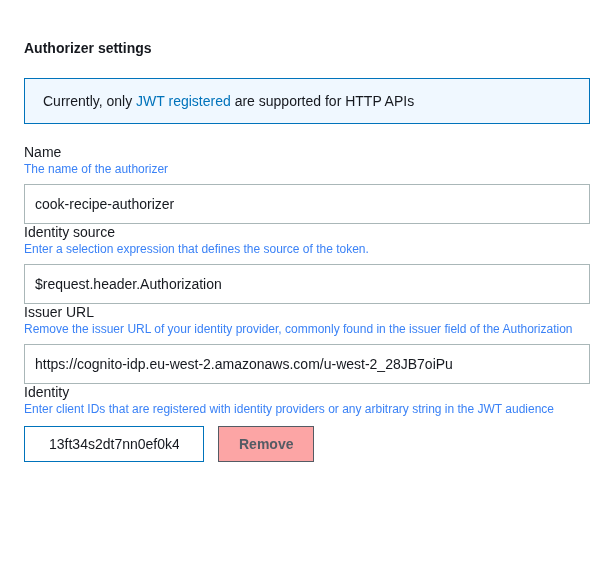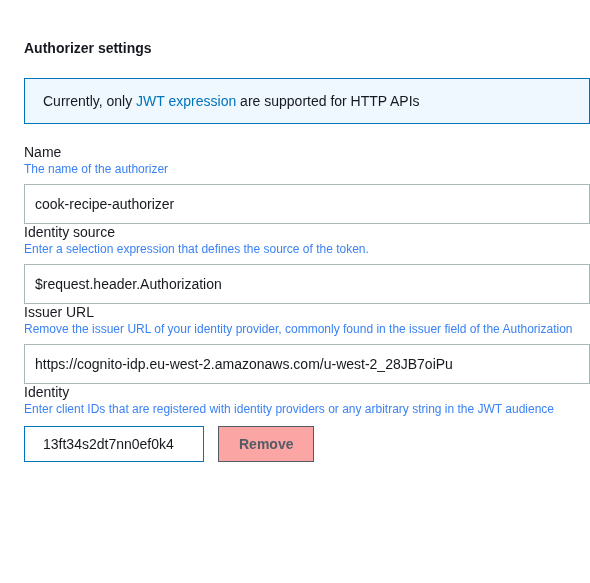--- a/index.html
+++ b/index.html
@@ -57,21 +57,21 @@
       background: #fff;
     }
     .audience-row {
       display: flex;
       align-items: center;
       gap: 14px;
       margin-top: 10px;
     }
     .audience-input {
       width: 180px;
-      padding: 6px 18px;
+      padding: 6px 24px;
       border: 1px solid #0073bb;
       font-size: 14px;
       color: #16191f;
       font-family: inherit;
       height: 36px;
       background: #fff;
       outline: none;
     }
     .btn {
       padding: 6px 20px;
@@ -85,21 +85,21 @@
       font-family: inherit;
     }
   </style>
 </head>
 <body>
 
 <div class="page">
   <h1 class="page-title">Authorizer settings</h1>
 
   <div class="info-box">
-    <span>Currently, only </span><a href="#">JWT expression</a><span> are supported for HTTP APIs</span>
+    <span>Currently, only </span><a href="#">JWT registered</a><span> are supported for HTTP APIs</span>
   </div>
 
   <div class="form-group">
     <span class="field-label">Name</span>
     <span class="field-description">The name of the authorizer</span>
     <input type="text" class="text-input" value="cook-recipe-authorizer" style="">
   </div>
 
   <div class="form-group">
     <span class="field-label">Identity source</span>

